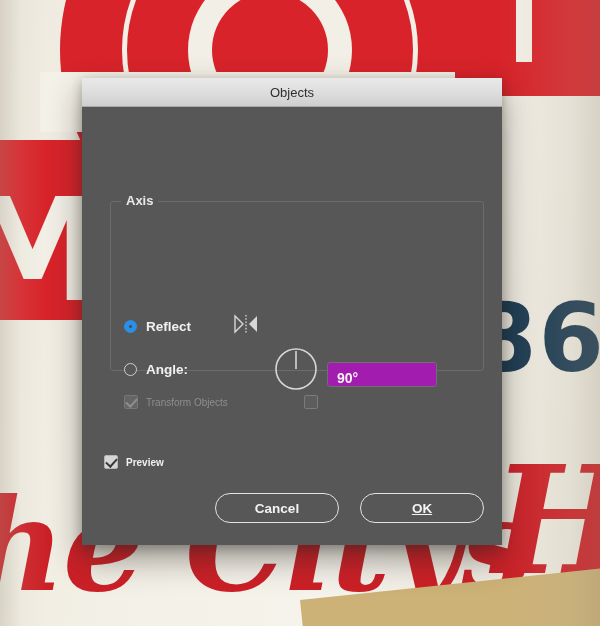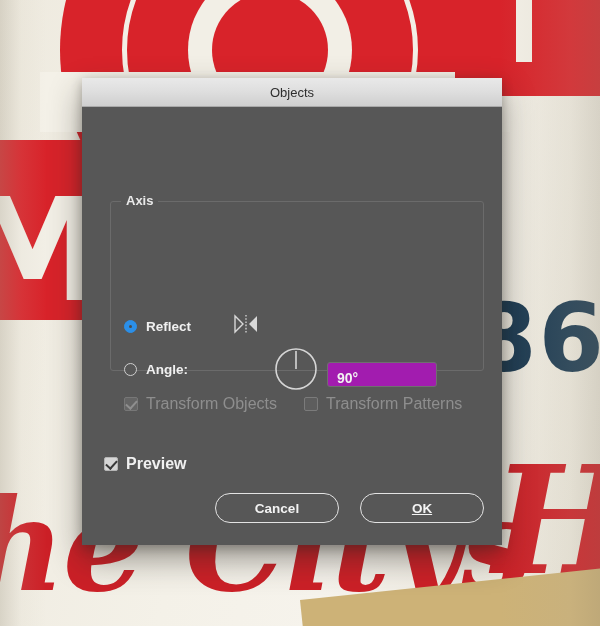--- a/index.html
+++ b/index.html
@@ -272,21 +272,21 @@
     position: absolute;
     left: 3px; top: 0px;
     width: 5px; height: 9px;
     border: solid #3a3a3a;
     border-width: 0 2px 2px 0;
     transform: rotate(42deg);
   }
   .cbox.dim .tick { border-color: #8f8f8f; }
   .clabel {
     margin-left: 8px;
-    font-size: 16px;
+    font-size: 10px;
     color: #f0f0f0;
     white-space: nowrap;
   }
   .clabel.dim { color: #8e8e8e; }
   .clabel.bold { font-weight: 700; }
 
   
   .btn {
     position: absolute;
     height: 30px;
@@ -373,21 +373,20 @@
 
     <div class="row" style="left:42px; top:288px;">
       <span class="cbox dim">
           <span class="tick"></span>
         </span>
       <span class="clabel dim">Transform Objects</span>
     </div>
 
     <div class="row" style="left:222px; top:288px;">
       <span class="cbox empty-dim"></span>
-      <span class="clabel dim">Transform Patterns</span>
     </div>
 
     <div class="row" style="left:22px; top:348px;">
       <span class="cbox light">
           <span class="tick"></span>
         </span>
       <span class="clabel bold">Preview</span>
     </div>
 
     <button class="btn" id="btn-cancel">Cancel</button>

